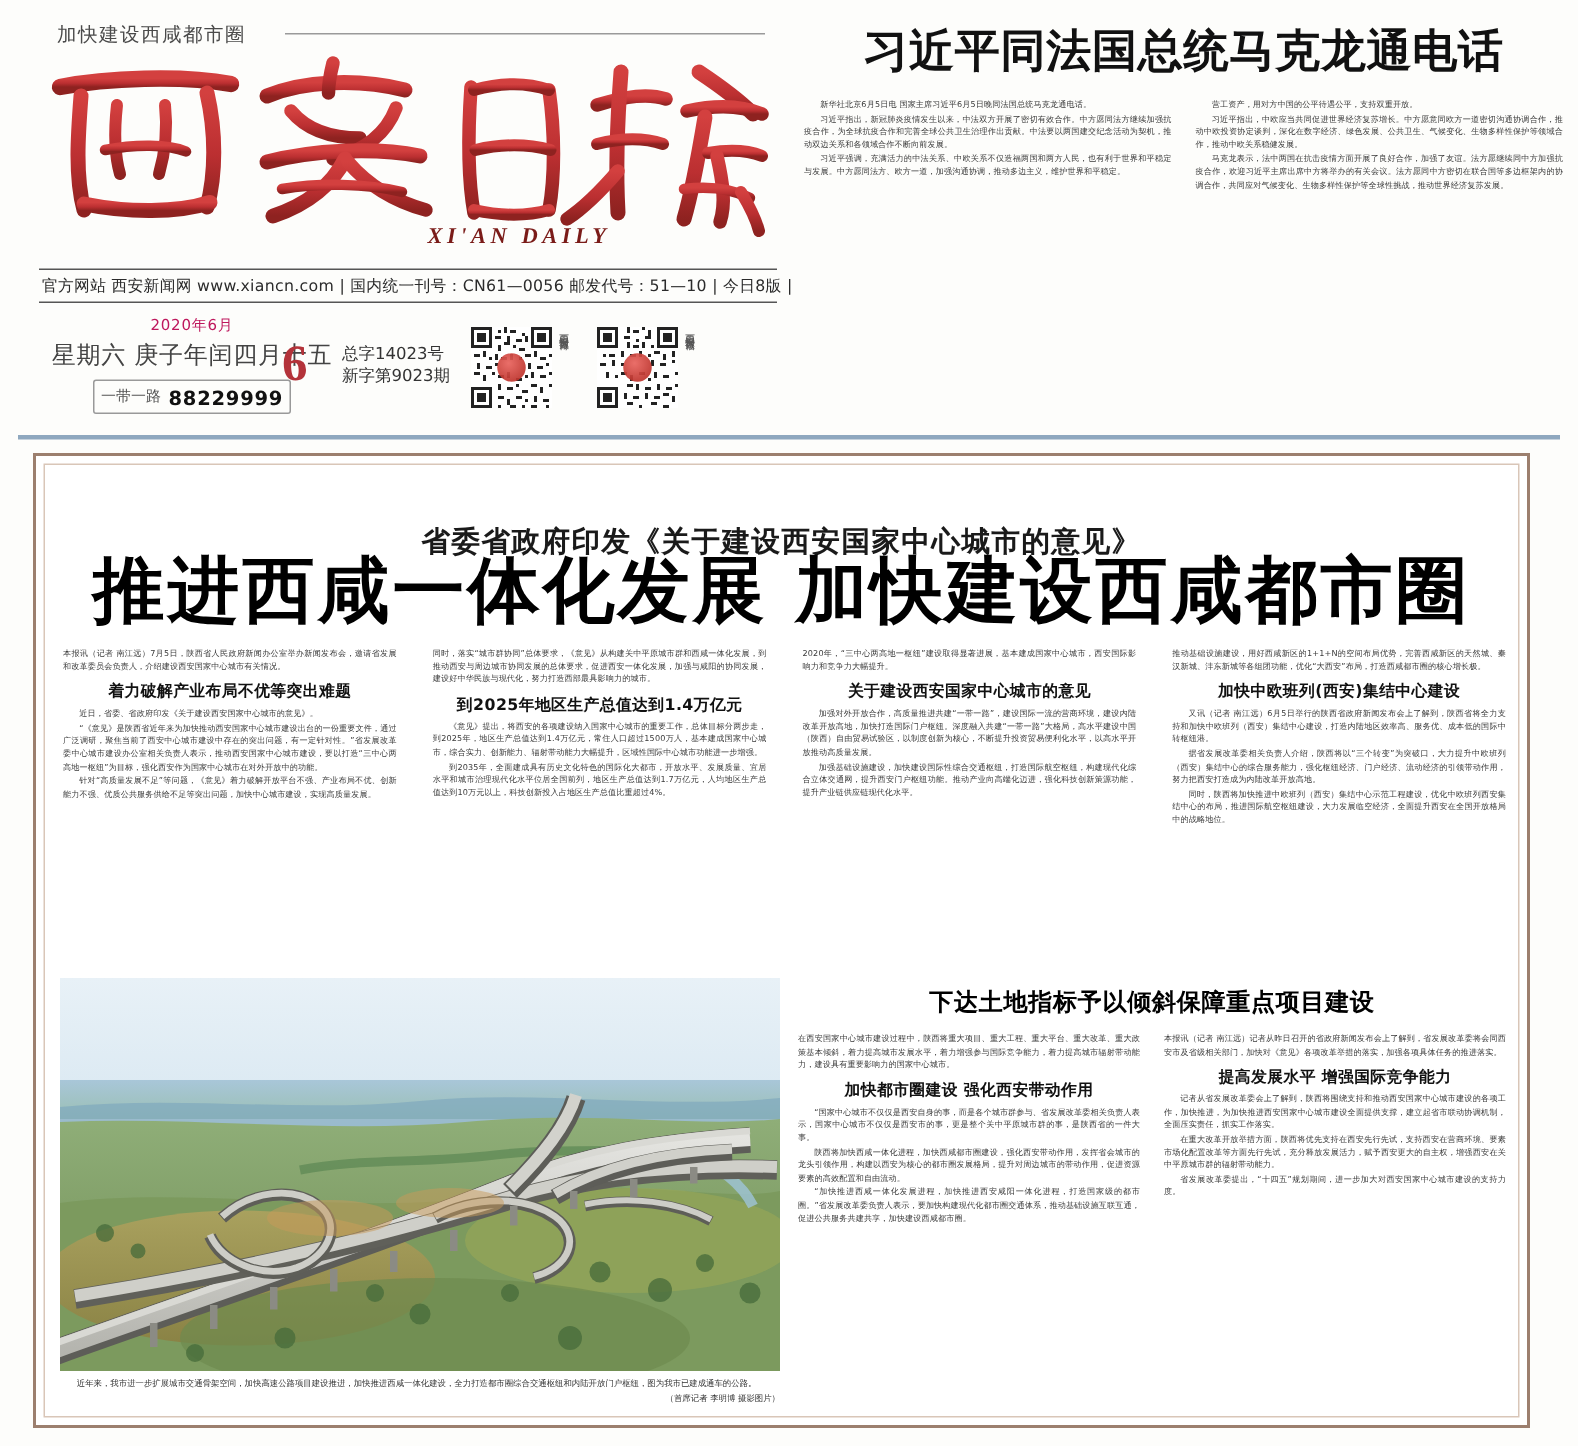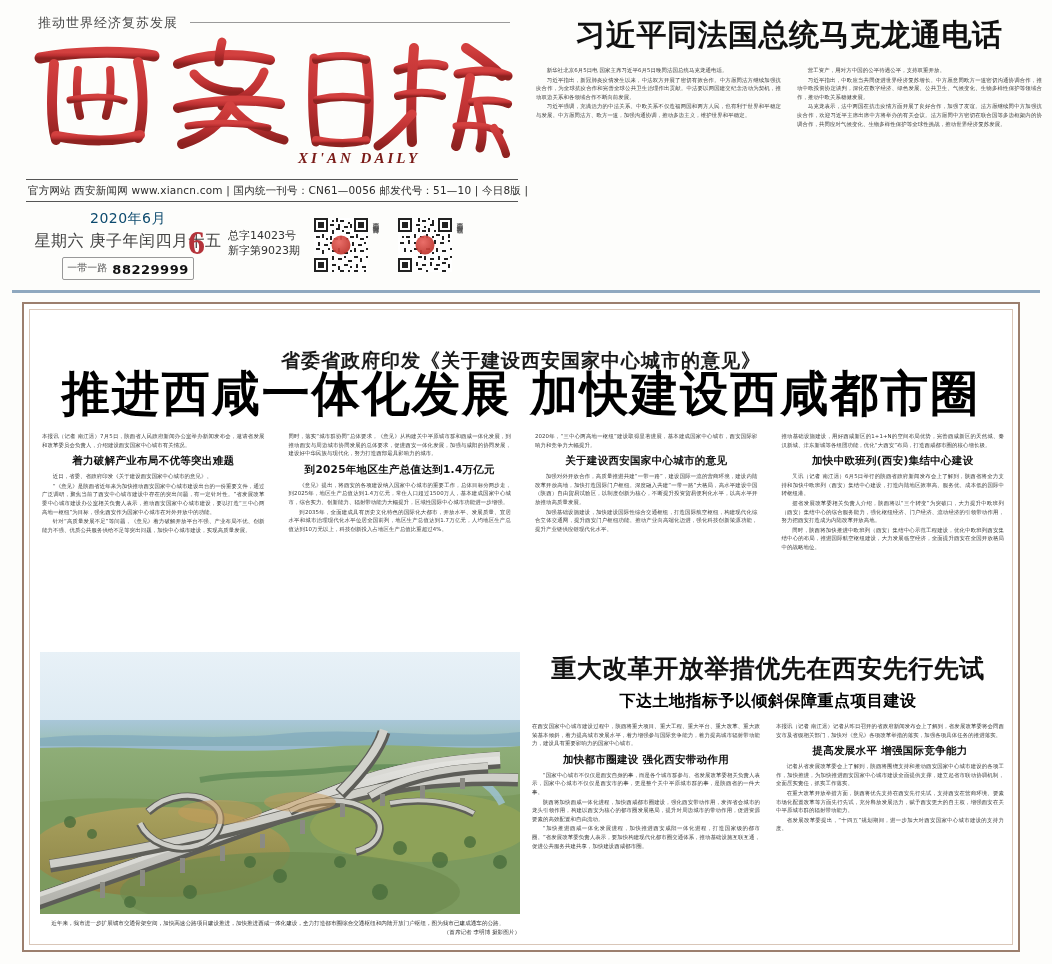--- a/index.html
+++ b/index.html
@@ -25,35 +25,34 @@
   }
   .mh-logo {
     position: absolute; left: 26px; top: 30px; width: 490px; height: 130px;
   }
   .mh-logo svg { display: block; width: 490px; height: 130px; }
   .mh-pinyin {
     position: absolute; left: 285px; top: 150px;
     font-size: 15px; letter-spacing: 3px; color: #7a1b18;
     font-style: italic; font-weight: bold;
     font-family: "Liberation Serif", serif;
-    margin-left: 13px;
   }
   .mh-rule-top {
     position: absolute; left: 26px; top: 179px; width: 492px; height: 1px; background: #555;
   }
   .mh-info {
     position: absolute; left: 28px; top: 184px; width: 492px;
     font-size: 10.5px; color: #2b2b2b; white-space: nowrap; letter-spacing: 0.2px;
   }
   .mh-rule-bot {
     position: absolute; left: 26px; top: 201px; width: 492px; height: 1px; background: #555;
   }
 
   .mh-datebox { position: absolute; left: 28px; top: 210px; width: 200px; text-align: center; }
-  .mh-date1 { font-size: 14px; color: #0c4a6e; letter-spacing: 0.5px; }
+  .mh-date1 { font-size: 10px; color: #be185d; letter-spacing: 0.5px; }
   .mh-date2 { font-size: 16px; color: #444; margin-top: 3px; letter-spacing: 0.5px; }
   .mh-hotline {
     margin-top: 5px; border: 1px solid #999; border-radius: 2px;
     padding: 1px 4px; display: inline-block; white-space: nowrap;
   }
   .mh-hotline .hl-label { font-size: 10px; color: #555; vertical-align: 3px; }
   .mh-hotline .hl-num { font-size: 13px; font-weight: bold; color: #111; letter-spacing: 0.5px; }
 
   .mh-pagenum {
     position: absolute; left: 188px; top: 224px;
@@ -146,21 +145,21 @@
   }
   .lr-cols { display: flex; gap: 16px; margin-top: 10px; }
   .lr-col { flex: 1; }
 </style>
 </head>
 <body>
 
 <div class="page">
 
   <div class="masthead">
-    <div class="mh-kicker">推动世界经济复苏发展</div>
+    <div class="mh-kicker">加快建设西咸都市圈</div>
     <div class="mh-kicker-rule"></div>
 
     <div class="mh-logo">
       <svg viewBox="0 0 490 130" xmlns="http://www.w3.org/2000/svg">
         <defs>
           <linearGradient id="inkred" x1="0" y1="0" x2="0" y2="1">
             <stop offset="0%" stop-color="#d3403f"></stop>
             <stop offset="55%" stop-color="#bb2f31"></stop>
             <stop offset="100%" stop-color="#8e2220"></stop>
           </linearGradient>
@@ -526,21 +525,20 @@
             <ellipse cx="180" cy="160" rx="42" ry="12"></ellipse>
               <ellipse cx="260" cy="150" rx="36" ry="10"></ellipse>
           </g>
         </svg>
       </div>
       <div class="photo-caption">近年来，我市进一步扩展城市交通骨架空间，加快高速公路项目建设推进，加快推进西咸一体化建设，全力打造都市圈综合交通枢纽和内陆开放门户枢纽，图为我市已建成通车的公路。</div>
       <div class="photo-credit">（首席记者 李明博 摄影图片）</div>
     </div>
 
     <div class="lower-right">
-      <div class="lr-headline">重大改革开放举措优先在西安先行先试</div>
       <div class="lr-subheadline">下达土地指标予以倾斜保障重点项目建设</div>
       <div class="lr-cols">
         <div class="lr-col">
           <div class="bodytext">在西安国家中心城市建设过程中，陕西将重大项目、重大工程、重大平台、重大改革、重大政策基本倾斜，着力提高城市发展水平，着力增强参与国际竞争能力，着力提高城市辐射带动能力，建设具有重要影响力的国家中心城市。</div>
           <div class="subhead">加快都市圈建设 强化西安带动作用</div>
           <div class="bodytext">
             <p>“国家中心城市不仅仅是西安自身的事，而是各个城市群参与、省发展改革委相关负责人表示，国家中心城市不仅仅是西安市的事，更是整个关中平原城市群的事，是陕西省的一件大事。</p>
             <p>陕西将加快西咸一体化进程，加快西咸都市圈建设，强化西安带动作用，发挥省会城市的龙头引领作用，构建以西安为核心的都市圈发展格局，提升对周边城市的带动作用，促进资源要素的高效配置和自由流动。</p>
             <p>“加快推进西咸一体化发展进程，加快推进西安咸阳一体化进程，打造国家级的都市圈。”省发展改革委负责人表示，要加快构建现代化都市圈交通体系，推动基础设施互联互通，促进公共服务共建共享，加快建设西咸都市圈。</p>
           </div>

